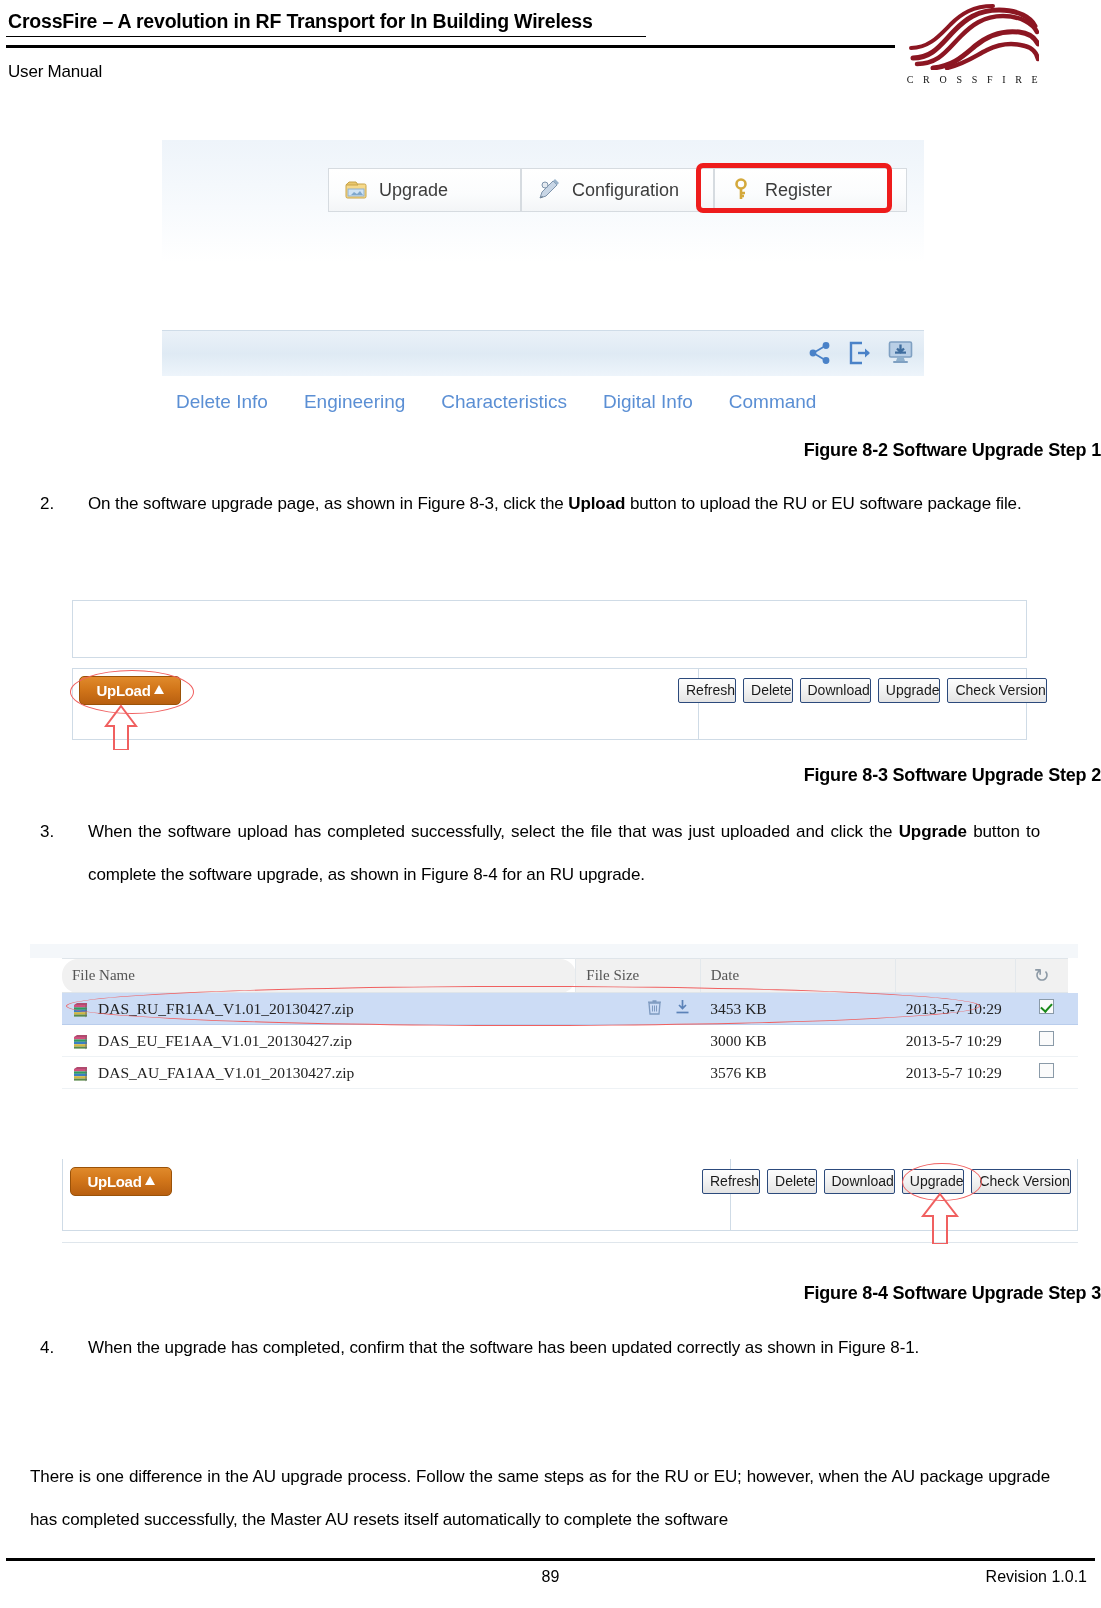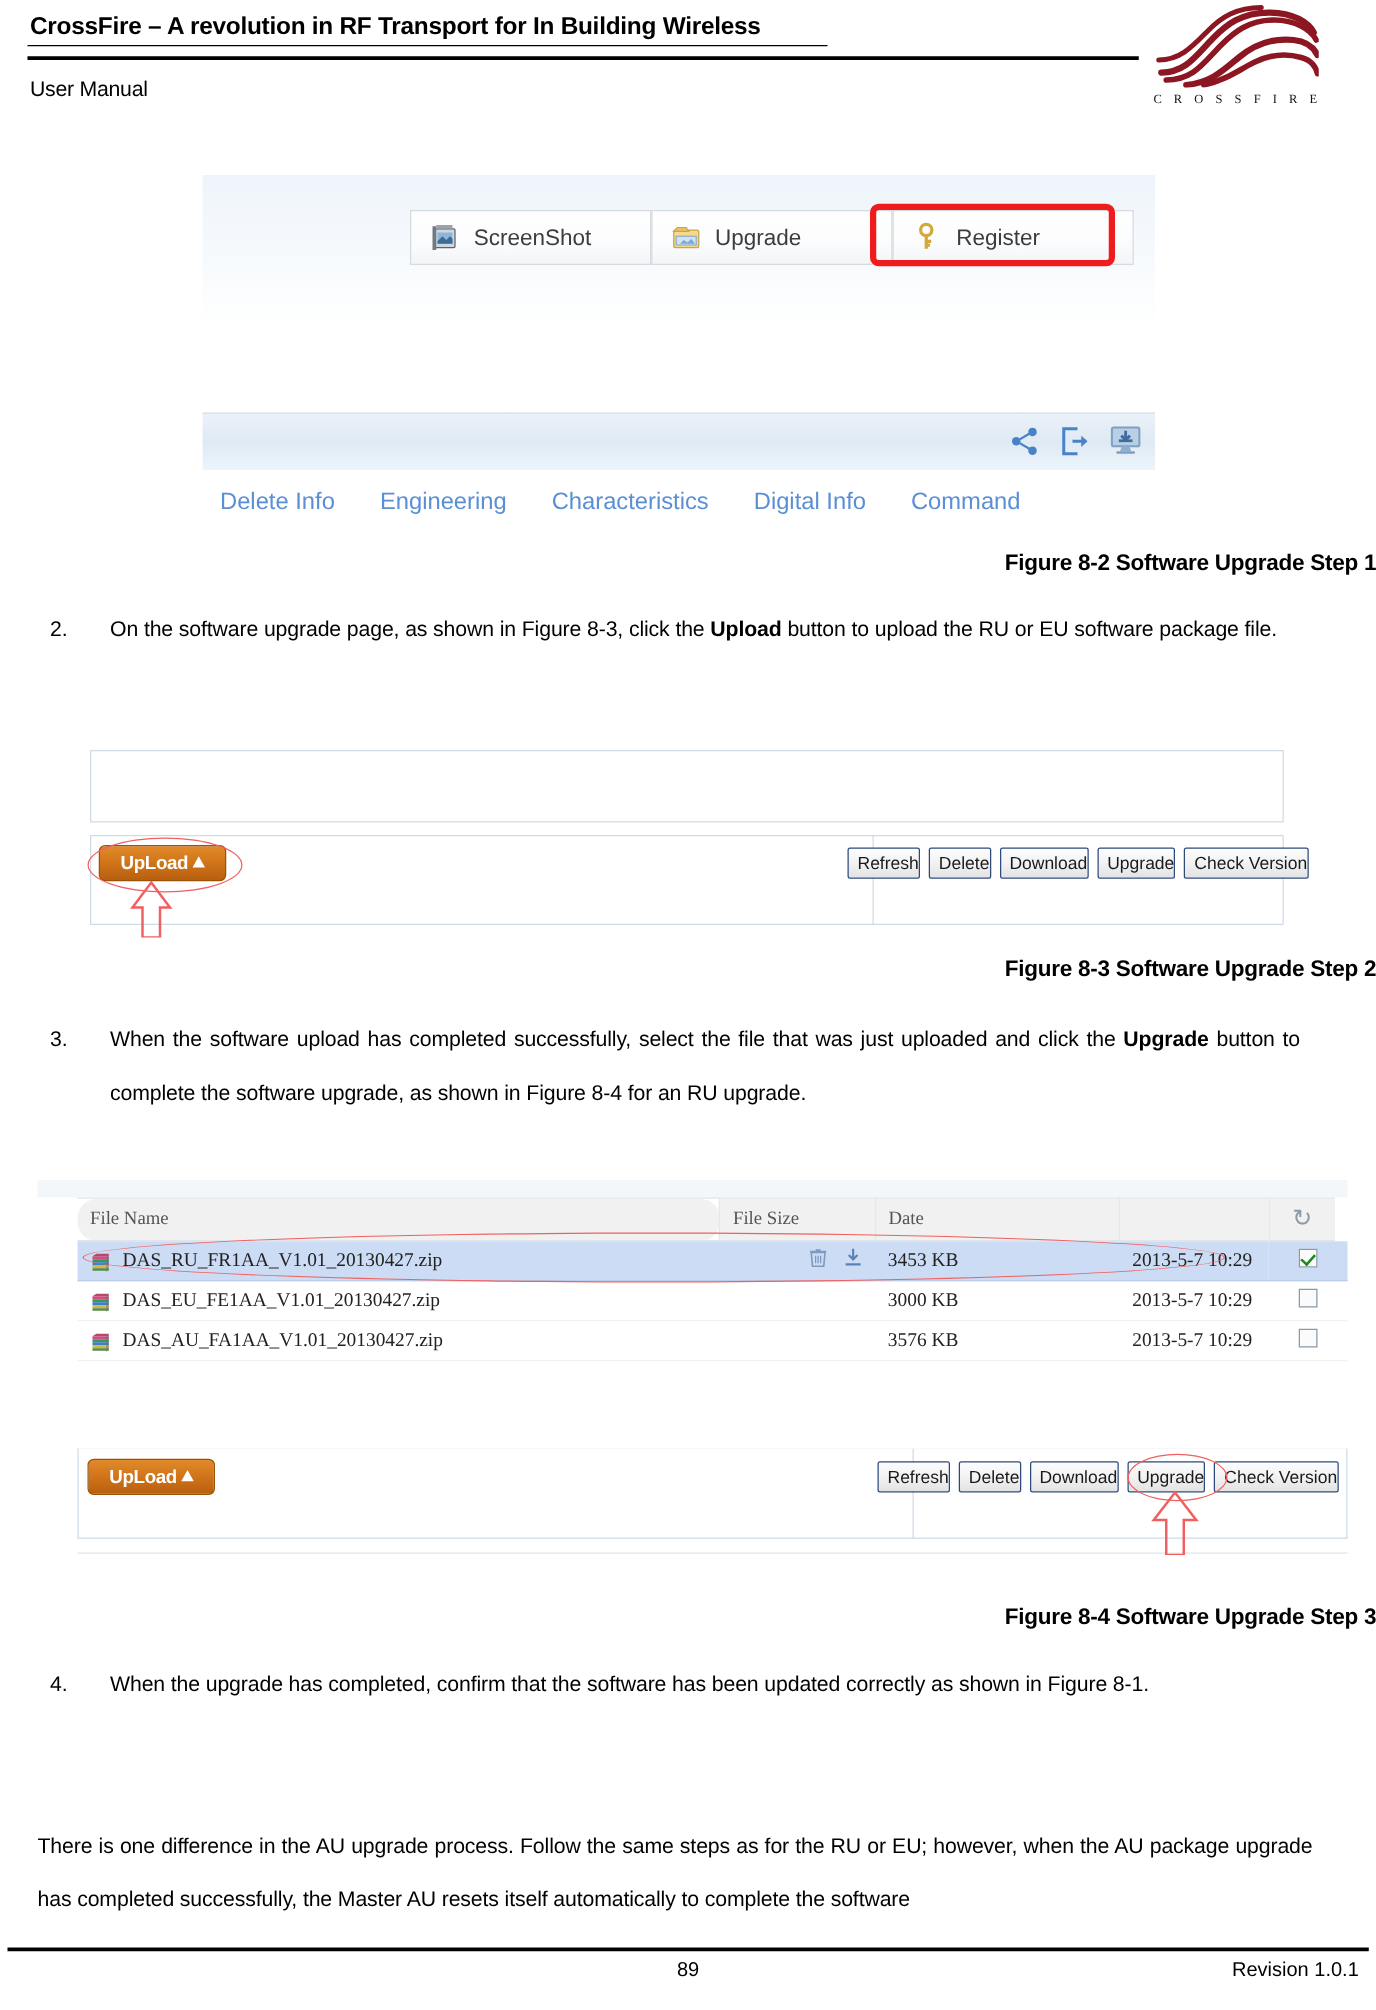--- a/index.html
+++ b/index.html
@@ -12,21 +12,21 @@
     height: 1608px;
     position: relative;
     font-family: "Liberation Sans", sans-serif;
     color: #000;
     overflow: hidden;
   }
 
   
   .page-header {
     position: absolute;
-    top: 0; left: 16px;
+    top: 0; left: 0;
     width: 1067px;
     height: 110px;
   }
   .hdr-title {
     position: absolute;
     left: 8px;
     top: 10px;
     font-size: 19.5px;
     font-weight: bold;
     letter-spacing: -0.2px;
@@ -382,45 +382,44 @@
         <path d="M40 64 C58 60 68 52 80 46 C92 40 104 38 118 42 C126 44 130 50 131 55" stroke-width="4.5"></path>
       </g>
     </svg>
     <div class="logo-text">C R O S S F I R E</div>
   </div>
 </div>
 
 <div class="fig82-a">
   <div class="menu-grid">
 
-    <div class="menu-btn">
-      <span class="mini-icon">
-        <svg viewBox="0 0 26 26" width="26" height="26">
-          <rect x="5" y="6" width="16" height="15" rx="1" fill="#cfd6dd" stroke="#5a646e"></rect>
-          <rect x="7" y="9" width="12" height="9" fill="#8fb6d8"></rect>
-          <path d="M7 16 l4-4 3 3 3-3 2 2 v4 h-12z" fill="#3b6c96"></path>
-          <rect x="3" y="4" width="3" height="19" fill="#707a84"></rect>
-          <rect x="6" y="3" width="13" height="3" fill="#9aa3ac"></rect>
-        </svg>
-      </span>
-      <span class="mlabel">ScreenShot</span>
-    </div>
 
     <div class="menu-btn">
       <span class="mini-icon">
         <svg viewBox="0 0 26 26" width="26" height="26">
           <rect x="3" y="7" width="20" height="14" rx="1.5" fill="#f6d98a" stroke="#c8a44a"></rect>
           <path d="M3 8 l3-3 h7 l2 3z" fill="#e9c66c" stroke="#c8a44a"></path>
           <rect x="5" y="12" width="16" height="7" fill="#cfe3f5" stroke="#8fb0cd"></rect>
           <path d="M8 18 l3-3 3 2 3-3 3 4z" fill="#7fa8cd"></path>
         </svg>
       </span>
       <span class="mlabel">Upgrade</span>
     </div>
 
+    <div class="menu-btn">
+      <span class="mini-icon">
+        <svg viewBox="0 0 26 26" width="26" height="26">
+          <path d="M4 21 l2-6 11-11 4 4 -11 11z" fill="#c8d6e6" stroke="#7d93ab"></path>
+          <path d="M17 4 l4 4 2-2 -4-4z" fill="#9ab3cb"></path>
+          <circle cx="9" cy="8" r="3" fill="#e4e9ef" stroke="#7d93ab"></circle>
+          <path d="M4 21 l2-2 1 1z" fill="#5b6b7c"></path>
+        </svg>
+      </span>
+      <span class="mlabel">Configuration</span>
+    </div>
 
 
     <div class="menu-btn">
       <span class="mini-icon">
         <svg viewBox="0 0 26 26" width="26" height="26">
           <circle cx="12" cy="7" r="4.5" fill="none" stroke="#d4a93c" stroke-width="2.6"></circle>
           <path d="M12 11 v11 M12 16 h4 M12 19 h3" stroke="#d4a93c" stroke-width="2.6" fill="none"></path>
           <circle cx="12" cy="7" r="1.6" fill="#fff"></circle>
         </svg>
       </span>

